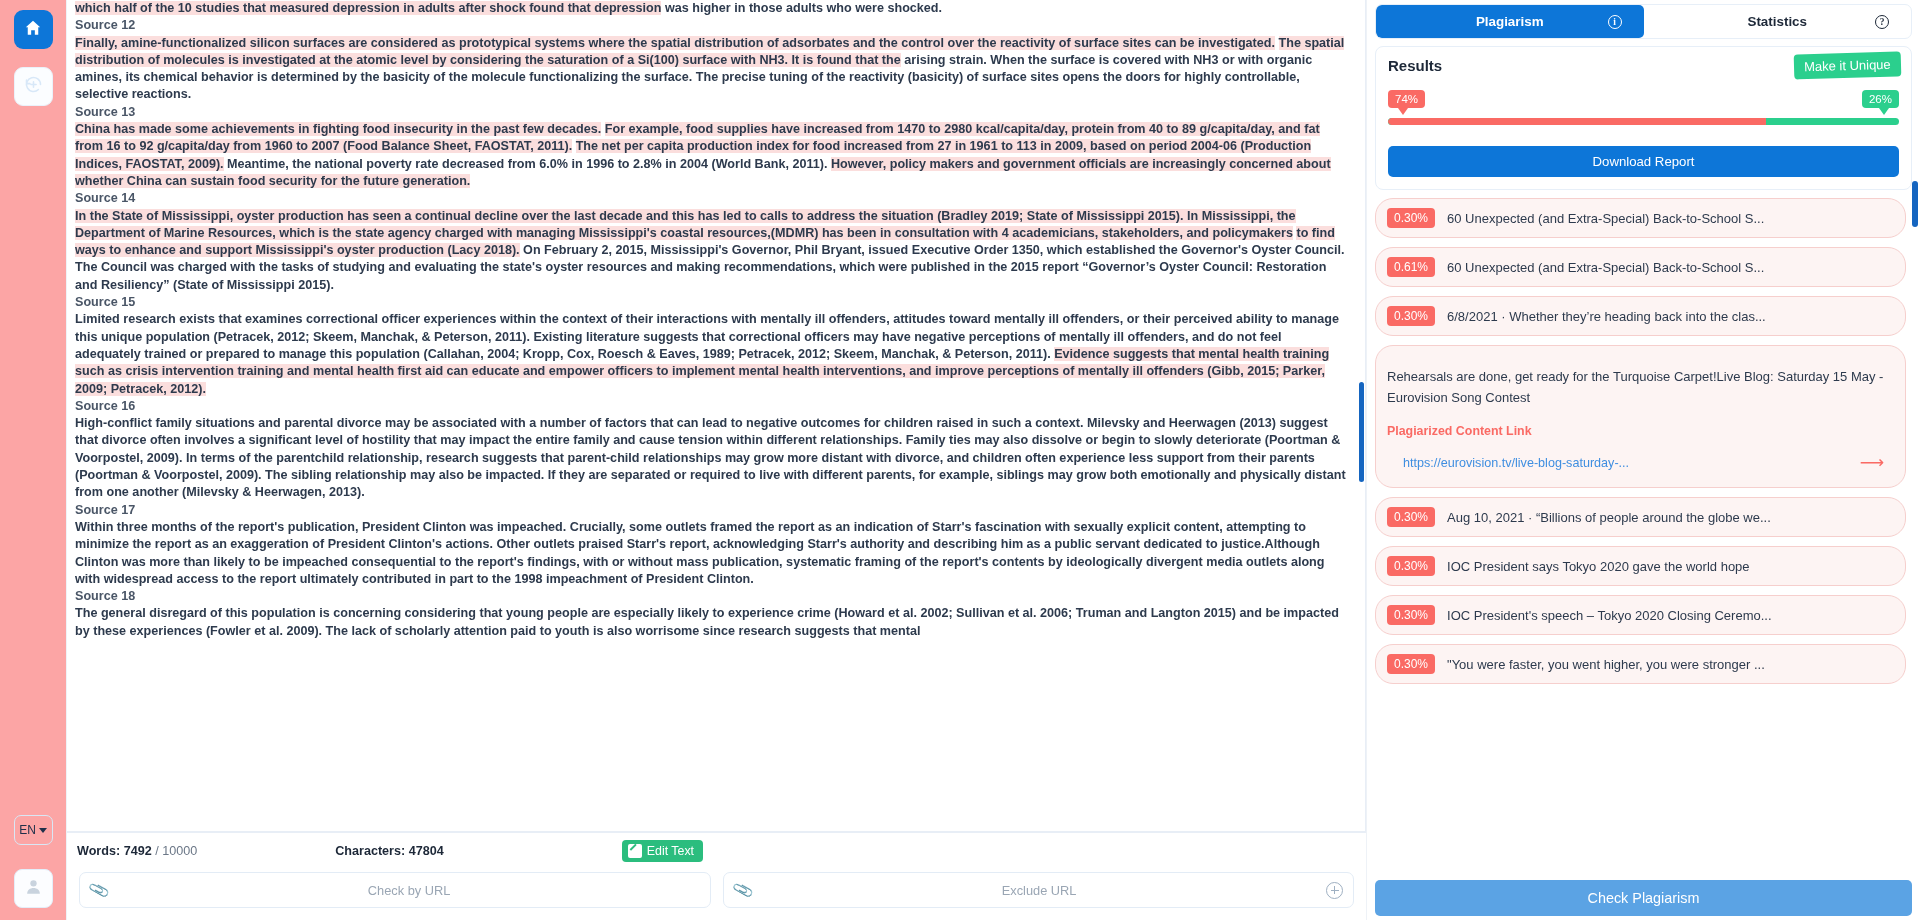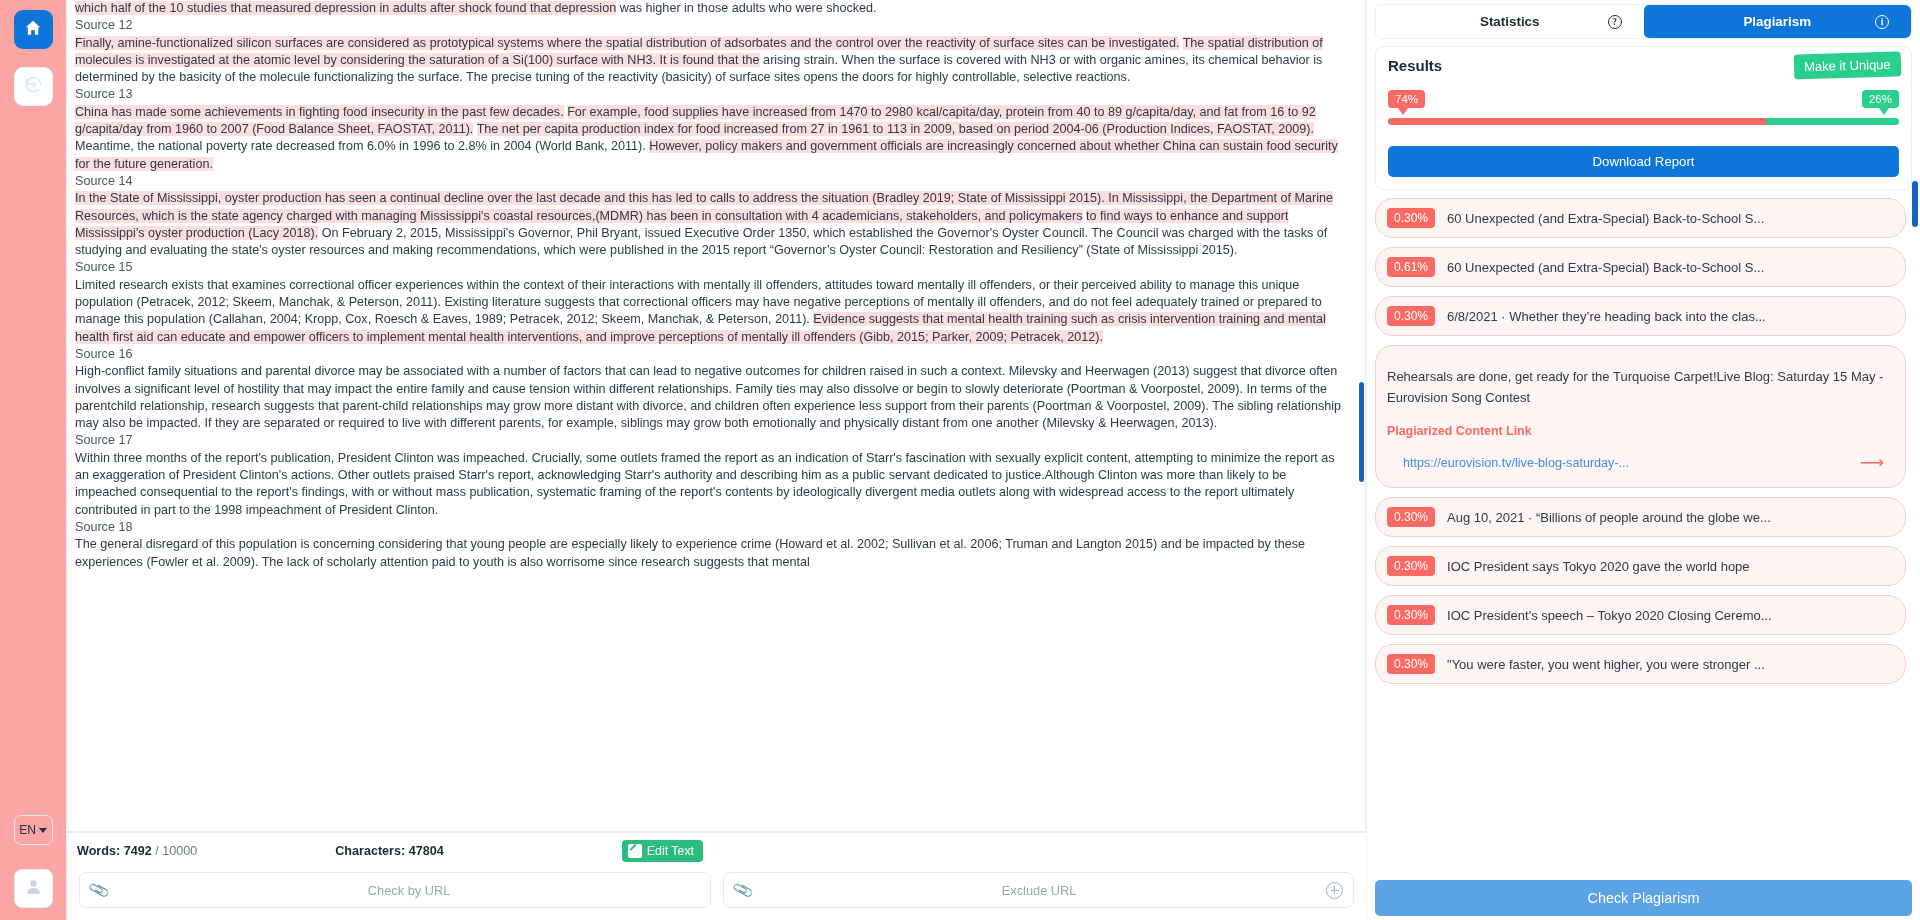--- a/index.html
+++ b/index.html
@@ -71,20 +71,21 @@
     position: relative;
   }
   .doc-wrap {
     flex: 1 1 auto;
     position: relative;
     overflow: hidden;
     border: 1px solid #e8eef6;
     border-top: none;
     border-left: none;
     background: #fff;
+    font-weight: bold;
   }
   .doc {
     padding: 0 18px 0 8px;
     font-size: 12.6px;
     line-height: 17.3px;
     color: #2d3a4d;
     height: 100%;
     overflow: hidden;
     position: relative;
   }
@@ -494,27 +495,27 @@
         <span class="clip">📎</span>
         <input type="text" placeholder="Exclude URL" style="">
         <span class="plus-circle"></span>
       </div>
     </div>
   </div>
 
   <div class="panel">
 
     <div class="tabs" id="tabs">
+        <div class="tab active">
+          <span class="lbl">Plagiarism</span>
+          <span class="info">i</span>
+        </div>
         <div class="tab">
           <span class="lbl">Statistics</span>
           <span class="info">?</span>
-        </div>
-        <div class="tab active">
-          <span class="lbl">Plagiarism</span>
-          <span class="info">i</span>
         </div>
       </div>
 
     <div class="results-card">
       <div class="results-head">
         <div class="results-title">Results</div>
         <button class="make-unique">Make it Unique</button>
       </div>
       <div class="meter-zone">
         <div class="bubble red">

